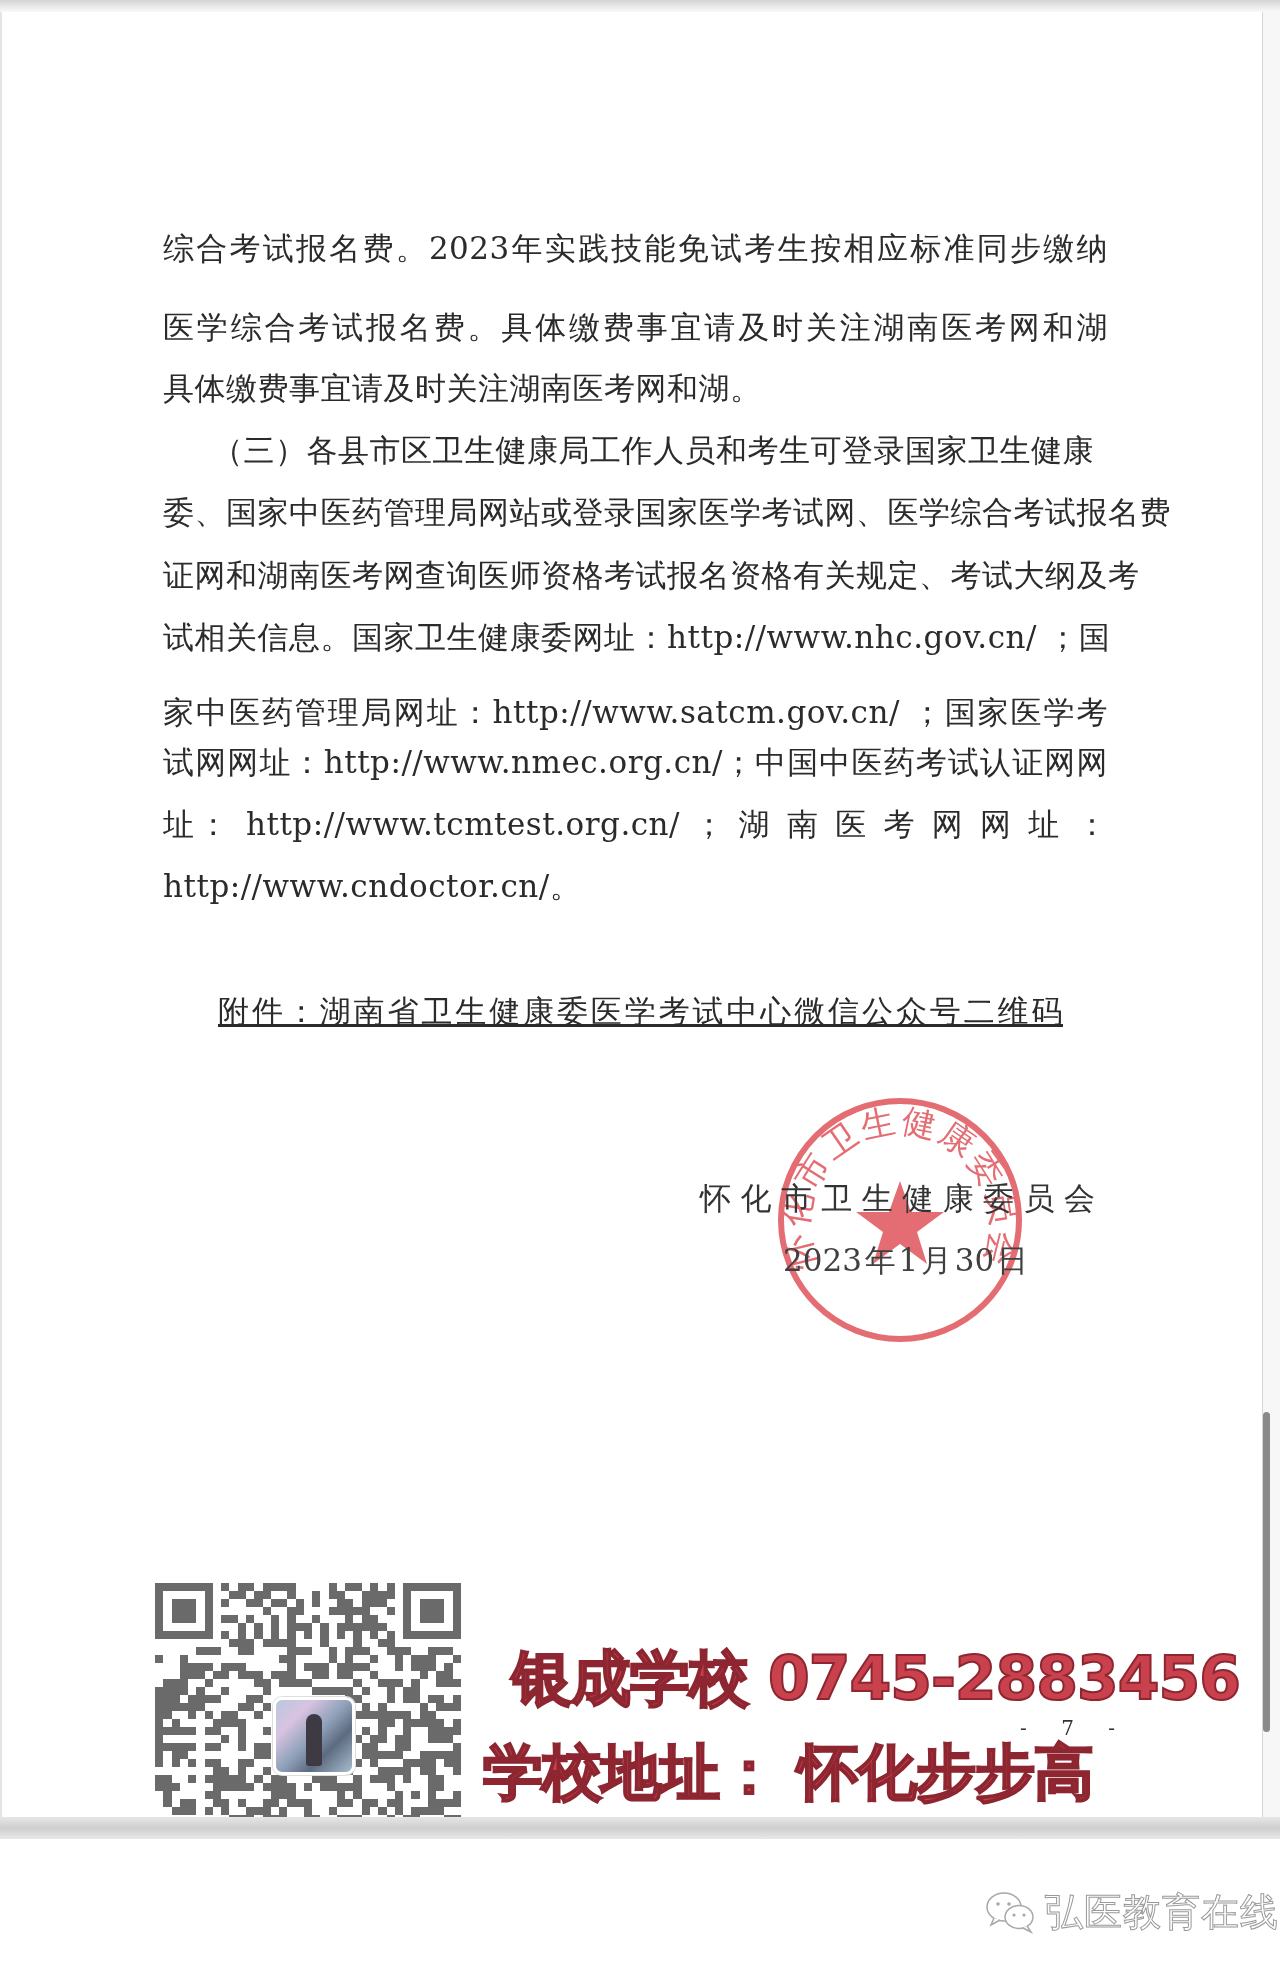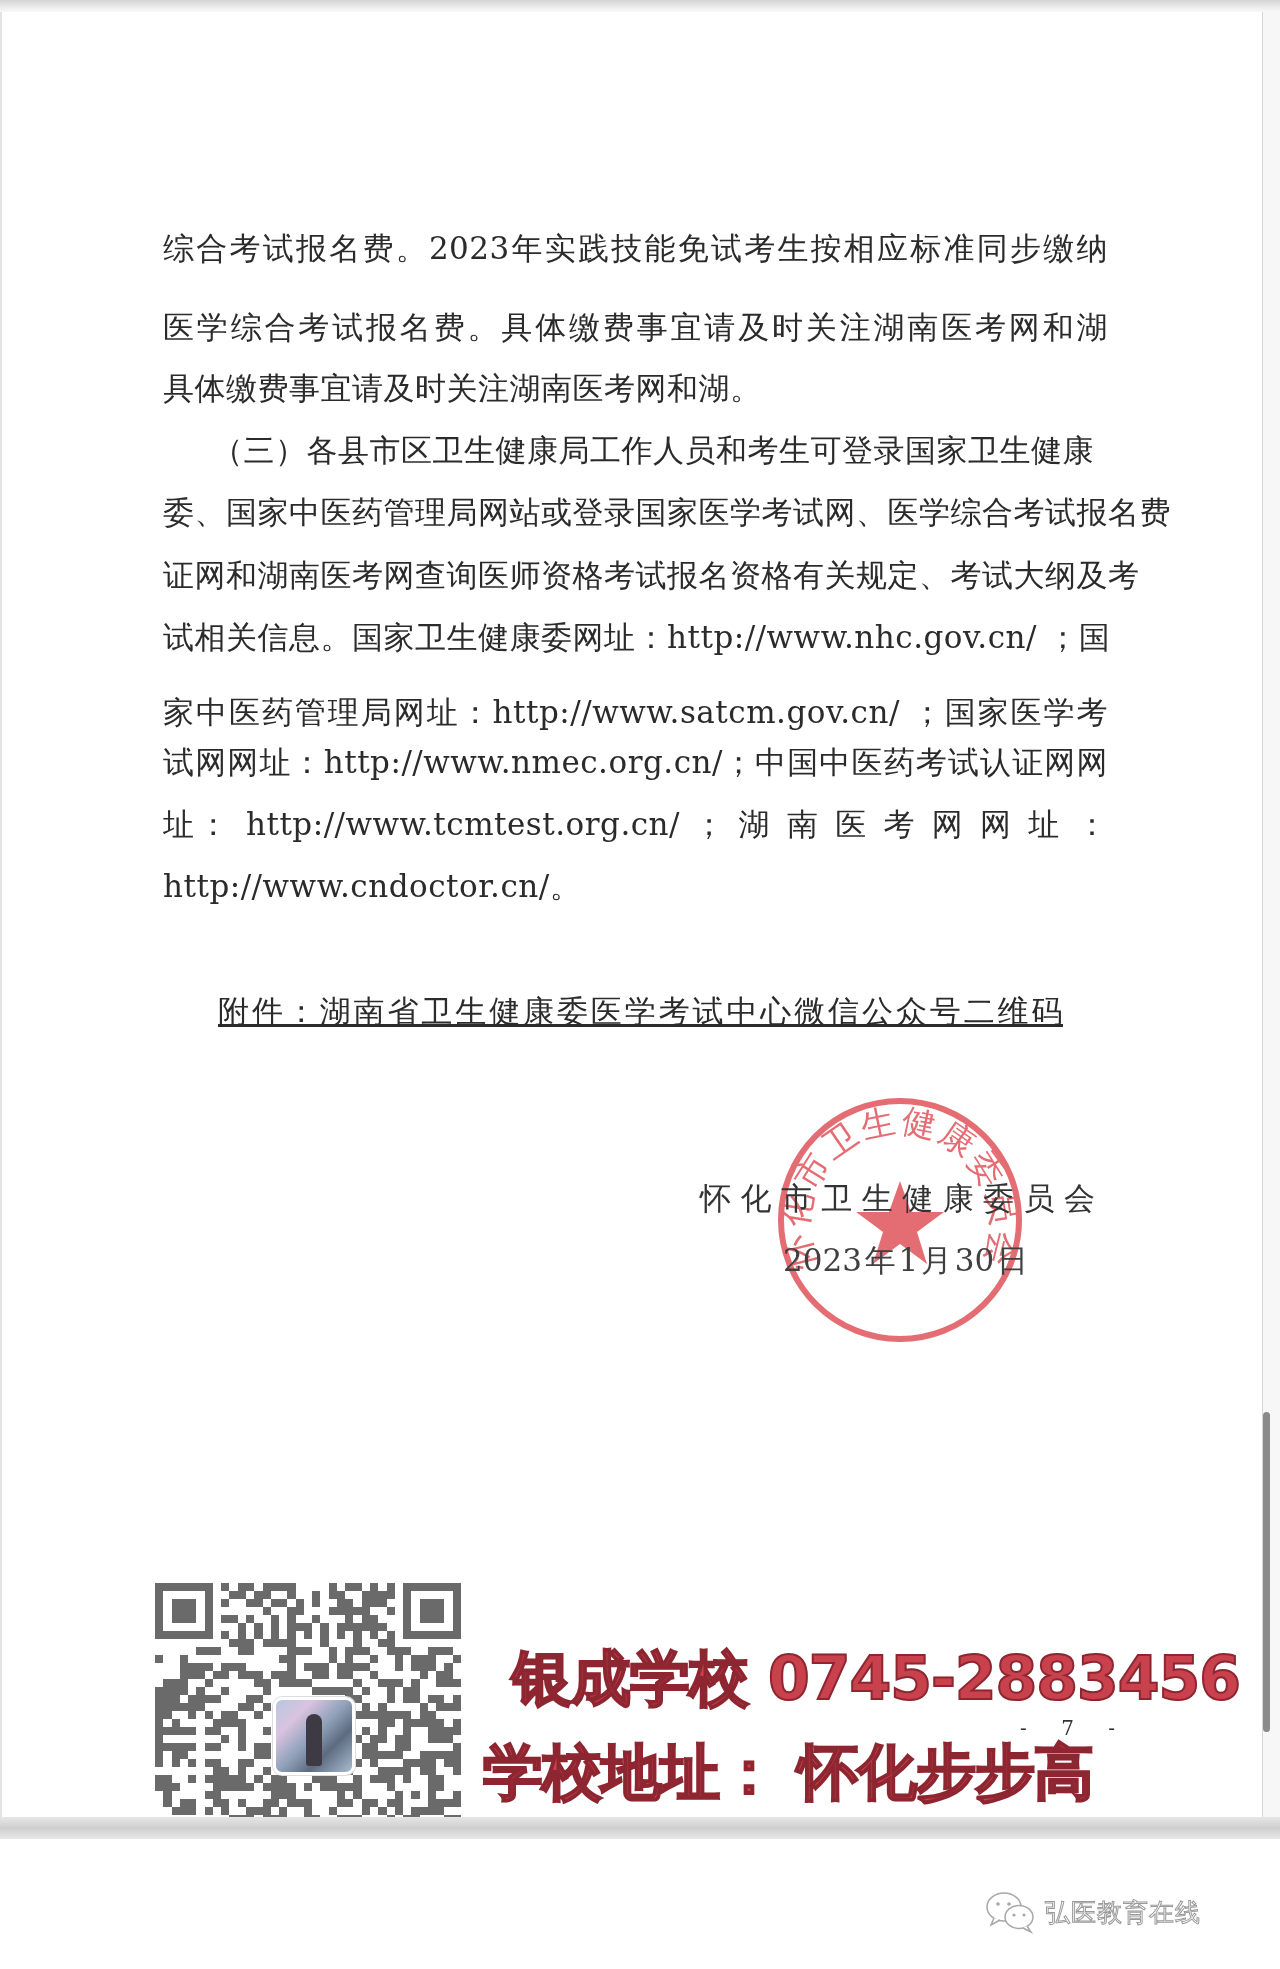--- a/index.html
+++ b/index.html
@@ -109,21 +109,21 @@
       position: absolute; left: 1020px; top: 1716px; width: 95px;
       font-size: 20px; line-height: 24px; color: #333;
       text-align: justify; text-align-last: justify;
     }
     .watermark {
       position: absolute; left: 985px; top: 1890px; height: 44px;
       display: flex; align-items: center; gap: 8px;
     }
     .watermark .wm-text {
       font-family: "DejaVu Sans", "Liberation Sans", sans-serif;
-      font-size: 25px; color: #ffffff;
+      font-size: 38px; color: #ffffff;
       -webkit-text-stroke: 1px #9a9a9a;
       letter-spacing: 1px;
     }
   </style>
 </head>
 <body>
 
 <div class="top-edge"></div>
 <div class="page"></div>
 <div class="right-rail"></div>

